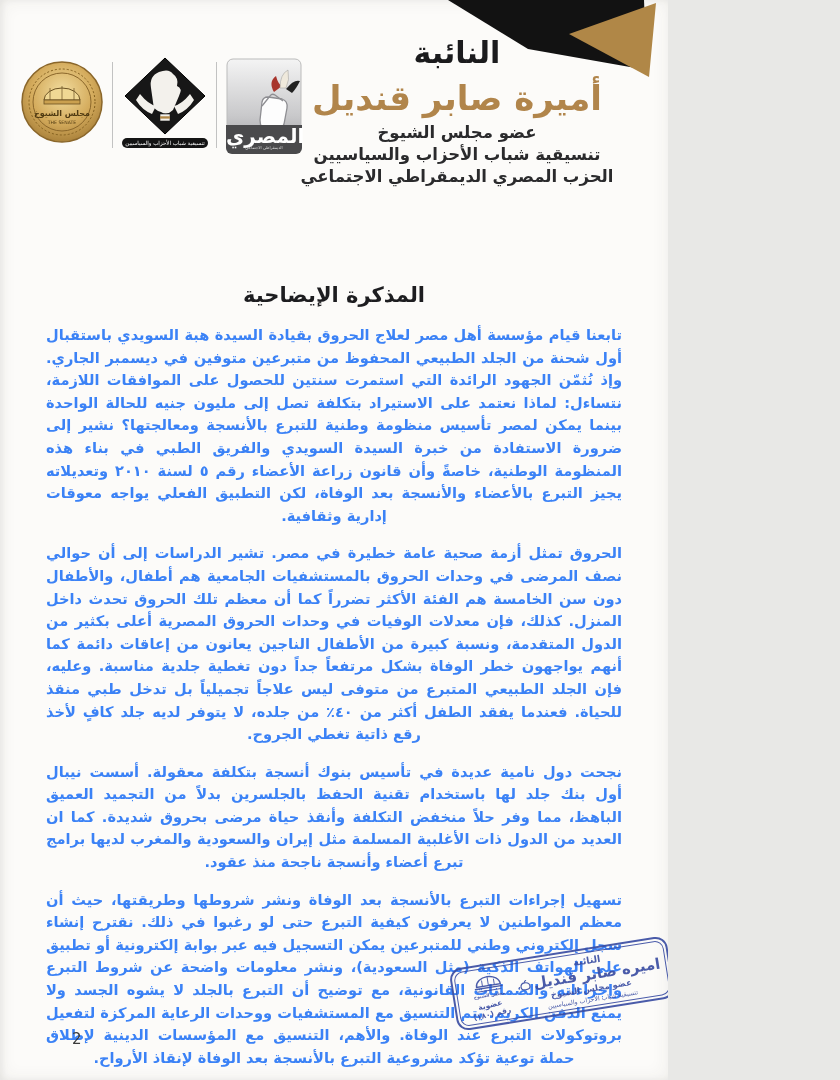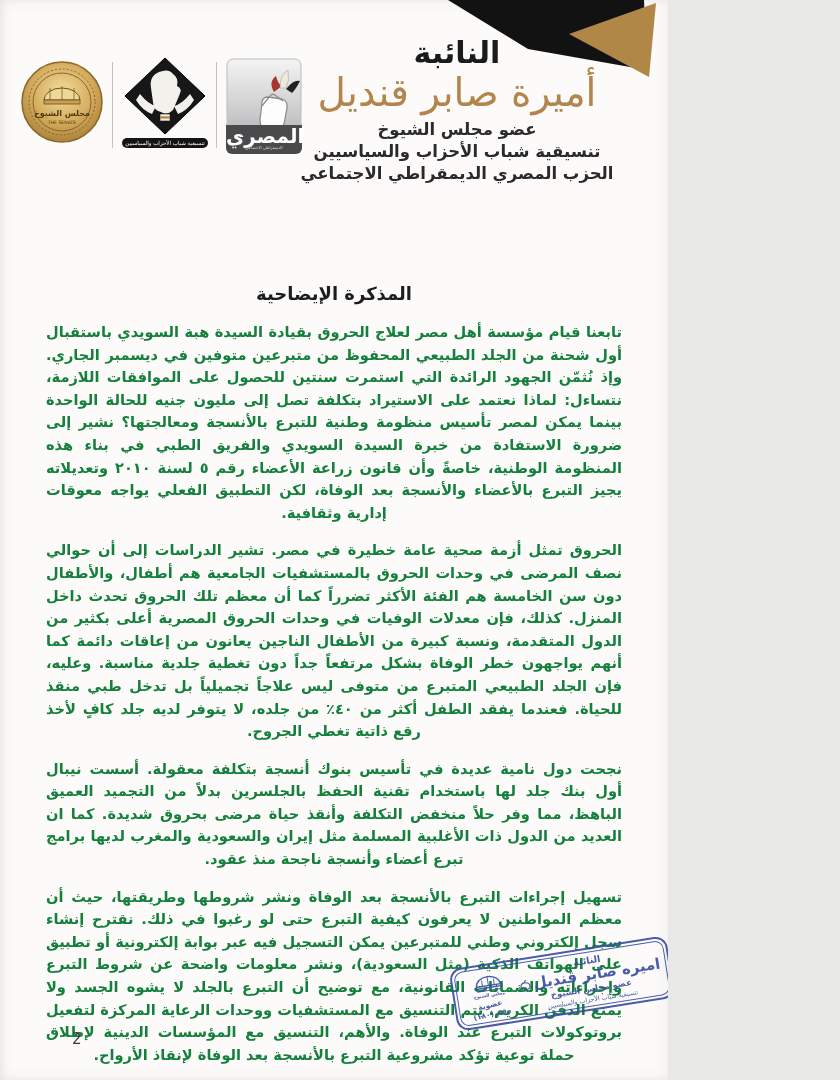--- a/index.html
+++ b/index.html
@@ -15,21 +15,21 @@
     overflow:hidden;
   }
   
   .corner{position:absolute;top:0;right:0;width:280px;height:112px;}
   
   .header-block{
     position:absolute;top:36px;right:6px;width:410px;
     text-align:center;direction:rtl;color:#1b1b1d;
   }
   .hdr-title{font-size:30px;font-weight:bold;line-height:1.15;letter-spacing:0;}
-  .hdr-name{font-size:39px;font-weight:normal;color:#b1854b;line-height:1.05;margin-top:2px;}
+  .hdr-name{font-size:34px;font-weight:bold;color:#b1854b;line-height:1.05;margin-top:10px;}
   .hdr-sub{font-size:16.5px;font-weight:bold;color:#2a2a2c;line-height:1.32;margin-top:6px;}
   .hdr-sub div{margin:0;}
   
   .logos{position:absolute;top:56px;left:20px;width:290px;height:100px;}
   .logo{position:absolute;}
   .logo-divider{position:absolute;top:6px;width:1px;height:86px;background:#c2c2c2;}
   .mini-banner{
     background:#141414;color:#fff;border-radius:7px;
     font-size:5.5px;text-align:center;line-height:1.1;padding:2px 3px;
     width:86px;box-sizing:border-box;margin-top:-6px;position:relative;
@@ -39,25 +39,25 @@
     color:#fff;text-align:center;border-radius:0 0 6px 6px;padding:1px 0 3px;
   }
   .party-banner .big{font-size:20px;font-weight:bold;line-height:1;}
   .party-banner .tiny{font-size:4px;line-height:1.2;color:#ddd;}
   
   .memo{
     position:absolute;top:283px;right:46px;left:46px;
     direction:rtl;color:#212124;
   }
   .memo-title{
-    text-align:center;font-size:18px;font-weight:bold;margin:0 0 17px 0;color:#1d1d20;
+    text-align:center;font-size:21px;font-weight:bold;margin:0 0 17px 0;color:#1d1d20;
   }
   .memo p{
     margin:0 0 15px 0;font-size:14.6px;font-weight:bold;line-height:22.6px;
-    text-align:justify;text-align-last:center;color:#15803d;
+    text-align:justify;text-align-last:center;color:#3b82f6;
   }
   .proposal-heading{
     font-size:16px;font-weight:bold;text-align:right;padding-right:118px;
     text-decoration:underline;text-underline-offset:4px;text-decoration-thickness:1.5px;
     margin:4px 0 14px 0;color:#1d1d20;
   }
   
   .stamp{
     position:absolute;left:452px;top:952px;width:212px;
     transform:rotate(-9deg);transform-origin:center;

